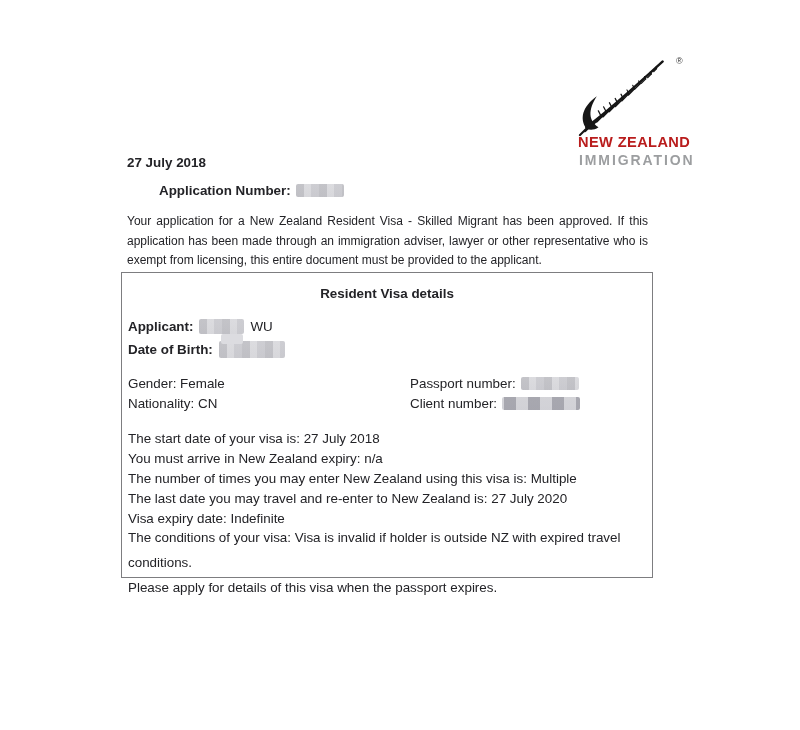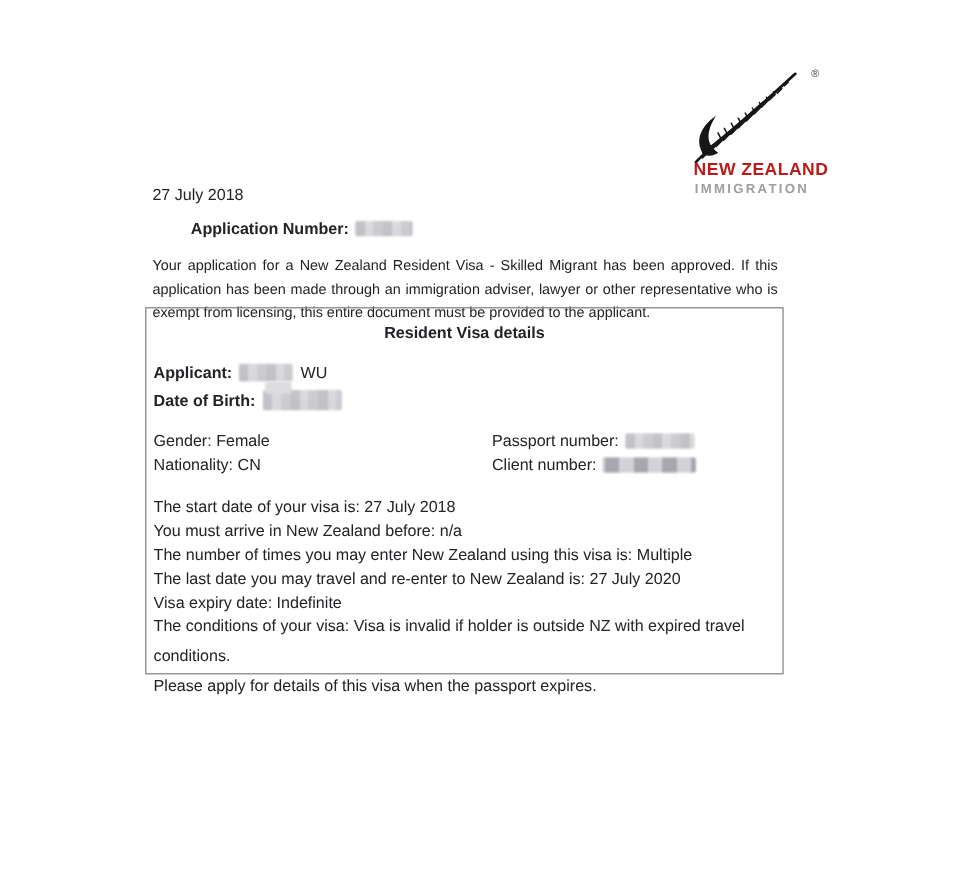--- a/index.html
+++ b/index.html
@@ -3,29 +3,29 @@
 <meta charset="utf-8">
 <style>
   html,body{margin:0;padding:0;}
   body{width:800px;height:730px;background:#ffffff;font-family:"Liberation Sans",sans-serif;color:#232327;}
   .page{position:relative;width:800px;height:730px;background:#ffffff;overflow:hidden;}
 
   
   .fern{position:absolute;left:576px;top:57px;width:97px;height:80px;}
   .reg-mark{position:absolute;left:676px;top:56px;font-size:9px;color:#3a3a3a;}
   .brand1{position:absolute;left:578px;top:134px;font-size:14.6px;font-weight:700;letter-spacing:.4px;color:#b91c1c;white-space:nowrap;}
-  .brand2{position:absolute;left:579px;top:152px;font-size:11px;font-weight:700;letter-spacing:1.9px;color:#9c9ea0;white-space:nowrap;}
+  .brand2{position:absolute;left:579px;top:152px;font-size:14px;font-weight:700;letter-spacing:1.9px;color:#9c9ea0;white-space:nowrap;}
 
   
-  .date{position:absolute;left:127px;top:155px;font-size:13.4px;}
+  .date{position:absolute;left:127px;top:155px;font-size:13.4px;font-weight:bold;}
   .appline{position:absolute;left:127px;top:183px;font-size:13.4px;font-weight:700;margin-left:32px;}
   .intro{position:absolute;left:127px;top:212px;width:521px;font-size:12px;line-height:19.6px;text-align:justify;}
 
   
-  .visa-box{position:absolute;left:121px;top:256px;width:532px;height:306px;border:1.5px solid #7d7d80;box-sizing:border-box;font-size:13.4px;}
+  .visa-box{position:absolute;left:121px;top:272px;width:532px;height:306px;border:1.5px solid #7d7d80;box-sizing:border-box;font-size:13.4px;}
   .box-title{position:absolute;left:0;right:0;top:13px;text-align:center;font-weight:700;}
   .applicant-line{position:absolute;left:6px;top:46px;}
   .dob-line{position:absolute;left:6px;top:68px;}
   .gender{position:absolute;left:6px;top:103px;text-align:right;}
   .nationality{position:absolute;left:6px;top:123px;}
   .passport{position:absolute;left:288px;top:103px;}
   .client{position:absolute;left:288px;top:123px;}
   .bold{font-weight:700;}
   .details{position:absolute;left:6px;top:156px;line-height:20px;white-space:nowrap;}
   .conditions{position:absolute;left:6px;top:252px;width:518px;line-height:25px;}
@@ -88,21 +88,21 @@
 
     <div class="passport">
       <span>Passport number:</span><span class="redact r-pass"></span>
     </div>
     <div class="client">
       <span>Client number:</span><span class="redact redact-dark r-client"></span>
     </div>
 
     <div class="details">
       <div>The start date of your visa is: 27 July 2018</div>
-      <div>You must arrive in New Zealand before: n/a</div>
+      <div>You must arrive in New Zealand expiry: n/a</div>
       <div>The number of times you may enter New Zealand using this visa is: Multiple</div>
       <div>The last date you may travel and re-enter to New Zealand is: 27 July 2020</div>
       <div>Visa expiry date: Indefinite</div>
     </div>
 
     <div class="conditions">
       <div>The conditions of your visa: Visa is invalid if holder is outside NZ with expired travel conditions.</div>
       <div>Please apply for details of this visa when the passport expires.</div>
     </div>
   </div>

